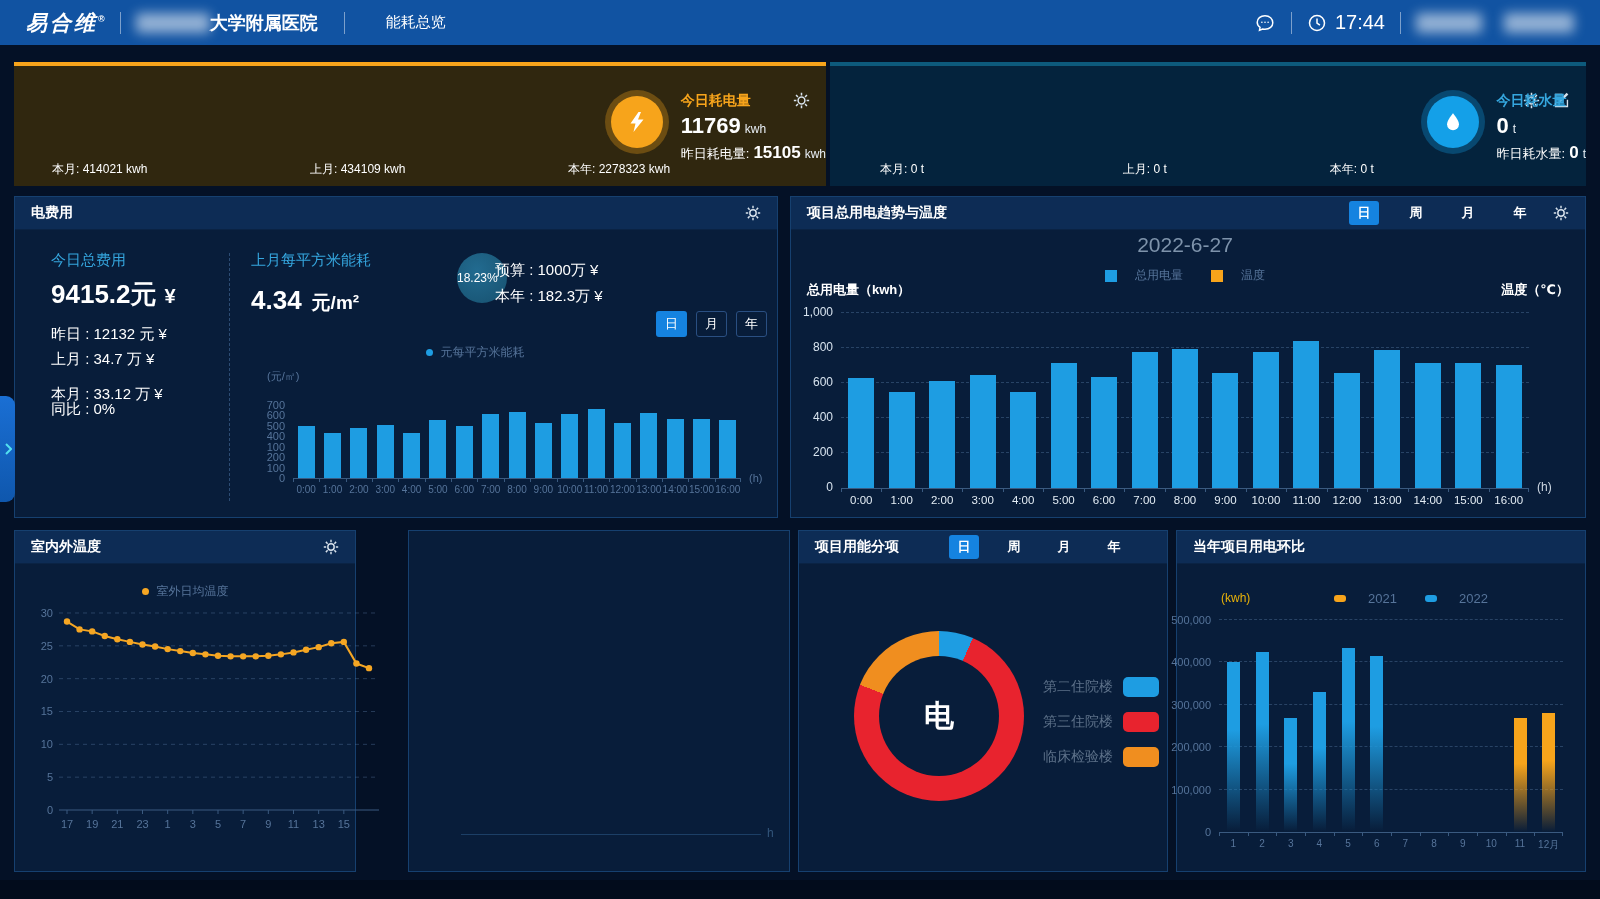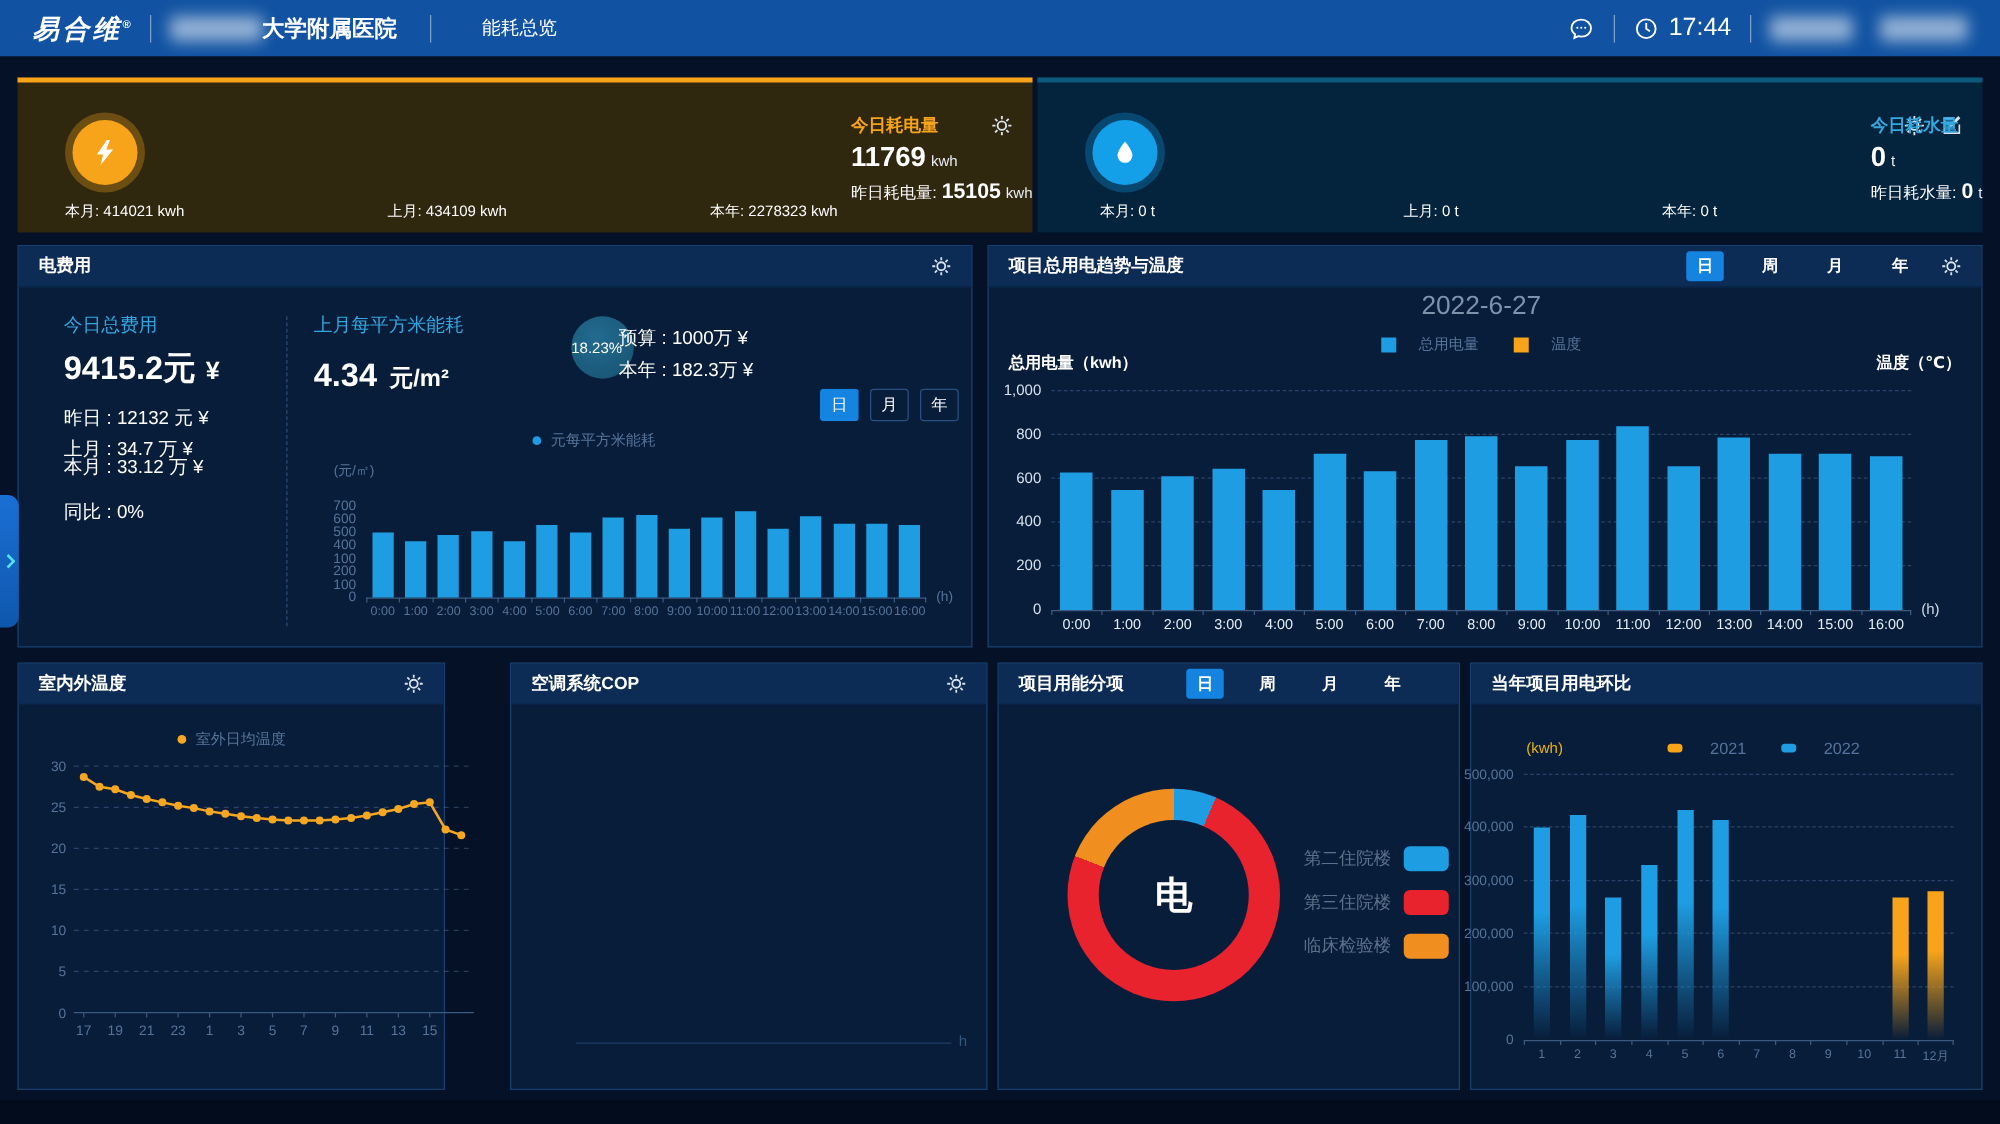--- a/index.html
+++ b/index.html
@@ -25,21 +25,21 @@
   .card-header { height:33px; background:#0d2c55; display:flex; align-items:center;
                  padding:0 16px; font-size:14px; font-weight:bold; border-bottom:1px solid #0a2344; }
   .gear { margin-left:auto; display:flex; cursor:pointer; }
   .gear-abs { position:absolute; right:16px; top:26px; cursor:pointer; }
 
   
   #electric-card { left:14px; top:62px; width:812px; height:124px;
                    background:#30270f; border:none; border-top:4px solid #f7a41b; }
   #water-card { left:830px; top:62px; width:756px; height:124px;
                 background:#04233d; border:none; border-top:4px solid #0d5a7c; }
-  .sum-center { position:absolute; left:0; right:0; top:26px; display:flex; justify-content:space-between; gap:18px;padding-left:44px; }
+  .sum-center { position:absolute; left:0; right:0; top:26px; display:flex; justify-content:flex-end; gap:18px;padding-left:44px; }
   .icon-circle { width:52px; height:52px; border-radius:50%; display:flex; align-items:center;
                  justify-content:center; flex:none; margin-top:4px; }
   .ic-orange { background:#f7a41b; box-shadow:0 0 0 6px rgba(247,164,27,.3); }
   .ic-blue { background:#14a0e8; box-shadow:0 0 0 6px rgba(20,160,232,.3); }
   .sum-title { font-size:14px; font-weight:bold; }
   .t-orange { color:#f7a41b; }
   .t-cyan { color:#35a6de; }
   .sum-value { margin-top:3px; }
   .sum-value .big { font-size:22px; font-weight:bold; }
   .sum-value .unit, .sum-yday .unit { font-size:12px; color:#e8eef5; margin-left:4px; }
@@ -235,21 +235,21 @@
       <svg width="16" height="16" viewBox="0 0 20 20" fill="none" stroke="#d8e2ec" stroke-width="1.8">
           <circle cx="10" cy="10" r="4"></circle>
           <path d="M10 1v3M10 16v3M1 10h3M16 10h3M3.6 3.6l2.2 2.2M14.2 14.2l2.2 2.2M16.4 3.6l-2.2 2.2M5.8 14.2l-2.2 2.2"></path>
         </svg>
     </span>
   </div>
   <div class="abs cost-label" style="left:36px;top:54px">今日总费用</div>
   <div class="abs cost-big" style="left:36px;top:80px"><span>9415.2元</span><span class="cur">¥</span></div>
   <div class="abs cost-row" style="left:36px;top:128px">昨日 : 12132 元 ¥</div>
   <div class="abs cost-row" style="left:36px;top:153px">上月 : 34.7 万 ¥</div>
-  <div class="abs cost-row" style="left:36px;top:167px">本月 : 33.12 万 ¥</div>
+  <div class="abs cost-row" style="left:36px;top:188px">本月 : 33.12 万 ¥</div>
   <div class="abs cost-row" style="left:36px;top:203px">同比 : 0%</div>
   <div class="dash-v"></div>
   <div class="abs cost-label" style="left:236px;top:54px">上月每平方米能耗</div>
   <div class="abs cost-big" style="left:236px;top:88px"><span>4.34</span><span class="sqm-unit">元/m²</span></div>
   <div class="pct-circle">
       <span>18.23%</span>
     </div>
   <div class="abs cost-row" style="left:480px;top:64px">预算 : 1000万 ¥</div>
   <div class="abs cost-row" style="left:480px;top:90px">本年 : 182.3万 ¥</div>
   <div class="tabs cost-tabs">
@@ -496,29 +496,20 @@
       <text x="268.5" y="223" text-anchor="middle" font-size="11" fill="#56749a">11</text>
       <line x1="268.5" y1="205" x2="268.5" y2="209" stroke="#3a5a80" stroke-width="1"></line>
       <text x="293.6666666666667" y="223" text-anchor="middle" font-size="11" fill="#56749a">13</text>
       <line x1="293.6666666666667" y1="205" x2="293.6666666666667" y2="209" stroke="#3a5a80" stroke-width="1"></line>
       <text x="318.83333333333337" y="223" text-anchor="middle" font-size="11" fill="#56749a">15</text>
       <line x1="318.83333333333337" y1="205" x2="318.83333333333337" y2="209" stroke="#3a5a80" stroke-width="1"></line>
     </svg>
 </div>
 
 <div class="card" id="cop-card">
-  <div class="card-header">
-    <span>空调系统COP</span>
-    <span class="gear">
-      <svg width="16" height="16" viewBox="0 0 20 20" fill="none" stroke="#d8e2ec" stroke-width="1.8">
-          <circle cx="10" cy="10" r="4"></circle>
-          <path d="M10 1v3M10 16v3M1 10h3M16 10h3M3.6 3.6l2.2 2.2M14.2 14.2l2.2 2.2M16.4 3.6l-2.2 2.2M5.8 14.2l-2.2 2.2"></path>
-        </svg>
-    </span>
-  </div>
   <div class="cop-axis"></div>
   <div class="cop-h">h</div>
 </div>
 
 <div class="card" id="breakdown-card">
   <div class="card-header">
     <span>项目用能分项</span>
     <div class="tabs bd-tabs">
       <span class="tab active">日</span>
       <span class="tab">周</span>

